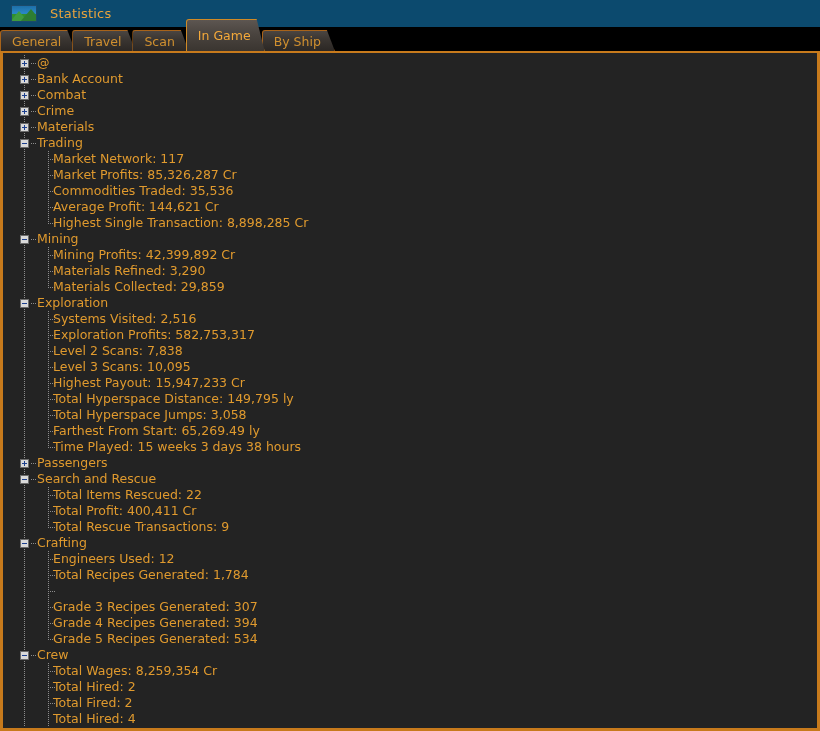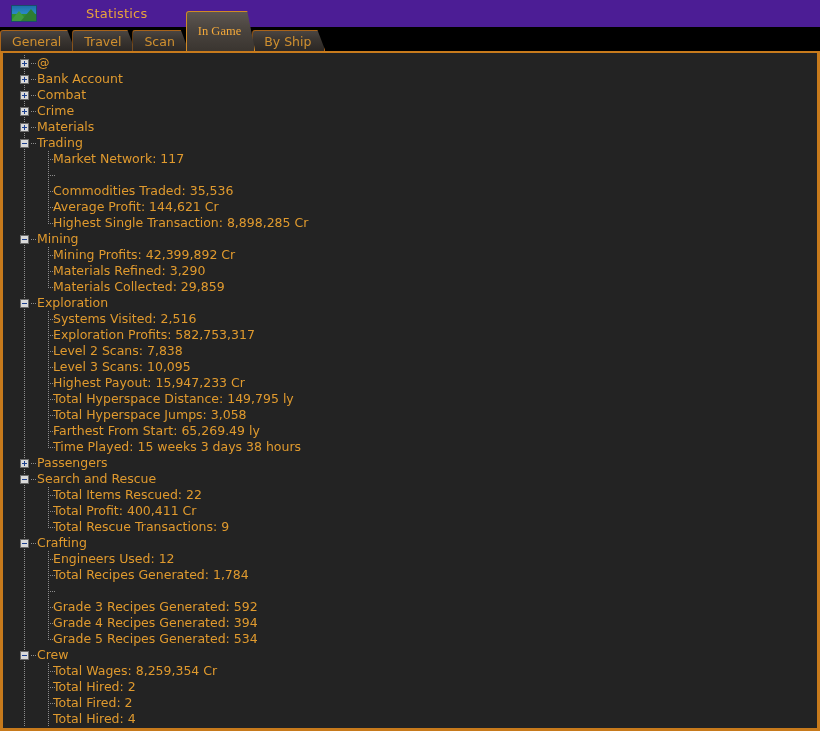--- a/index.html
+++ b/index.html
@@ -18,25 +18,24 @@
     position: relative;
     width: 820px; height: 731px;
     background: #000000;
   }
 
   
   #titlebar {
     position: absolute;
     left: 0; top: 0;
     width: 820px; height: 27px;
-    background: #4c1d95;
+    background: #0c4a6e;
     display: flex;
     align-items: center;
     padding-left: 11px;
-    gap: 36px;
   }
   #title-icon {
     width: 26px; height: 17px;
     border: 1px solid #1b4a6b;
     background: linear-gradient(#1d6fa8 0%, #2a86c4 45%, #2a86c4 52%, #2f8f2f 53%, #2f8f2f 100%);
     position: relative;
     overflow: hidden;
     flex: 0 0 auto;
   }
   #title-icon .mtn-a {
@@ -81,26 +80,25 @@
     font-size: 12.5px;
     white-space: nowrap;
     background: linear-gradient(#4b4541 0%, #3b3632 40%, #2b2724 100%);
     border: 1px solid #a8631a;
     border-bottom: none;
     border-radius: 3px 0 0 0;
     clip-path: polygon(0 0, calc(100% - 8px) 0, 100% 100%, 0 100%);
     z-index: 1;
   }
   .tab.is-active {
-    height: 40px;
+    height: 32px;
     color: #f4a93a;
     background: linear-gradient(#5d5651 0%, #4a443f 45%, #3a3530 100%);
     border-color: #d08a26;
     z-index: 5;
-    font-family: Liberation Serif, serif;
   }
 
   
   #content {
     position: absolute;
     left: 0; top: 51px;
     width: 820px; height: 680px;
     background: #232323;
     border: 3px solid #c77a1c;
     border-top-width: 2px;
@@ -250,20 +248,21 @@
         <div class="row lvl1">
           <span class="trunk"></span>
           <span class="branch"></span>
           <span class="elbow"></span>
           <span class="label">Market Network:  117</span>
         </div>
         <div class="row lvl1">
           <span class="trunk"></span>
           <span class="branch"></span>
           <span class="elbow"></span>
+          <span class="label">Market Profits:  85,326,287 Cr</span>
         </div>
         <div class="row lvl1">
           <span class="trunk"></span>
           <span class="branch"></span>
           <span class="elbow"></span>
           <span class="label">Commodities Traded:  35,536</span>
         </div>
         <div class="row lvl1">
           <span class="trunk"></span>
           <span class="branch"></span>
@@ -410,21 +409,21 @@
         </div>
         <div class="row lvl1">
           <span class="trunk"></span>
           <span class="branch"></span>
           <span class="elbow"></span>
         </div>
         <div class="row lvl1">
           <span class="trunk"></span>
           <span class="branch"></span>
           <span class="elbow"></span>
-          <span class="label">Grade 3 Recipes Generated:  592</span>
+          <span class="label">Grade 3 Recipes Generated:  307</span>
         </div>
         <div class="row lvl1">
           <span class="trunk"></span>
           <span class="branch"></span>
           <span class="elbow"></span>
           <span class="label">Grade 4 Recipes Generated:  394</span>
         </div>
         <div class="row lvl1">
           <span class="trunk"></span>
           <span class="branch half"></span>

